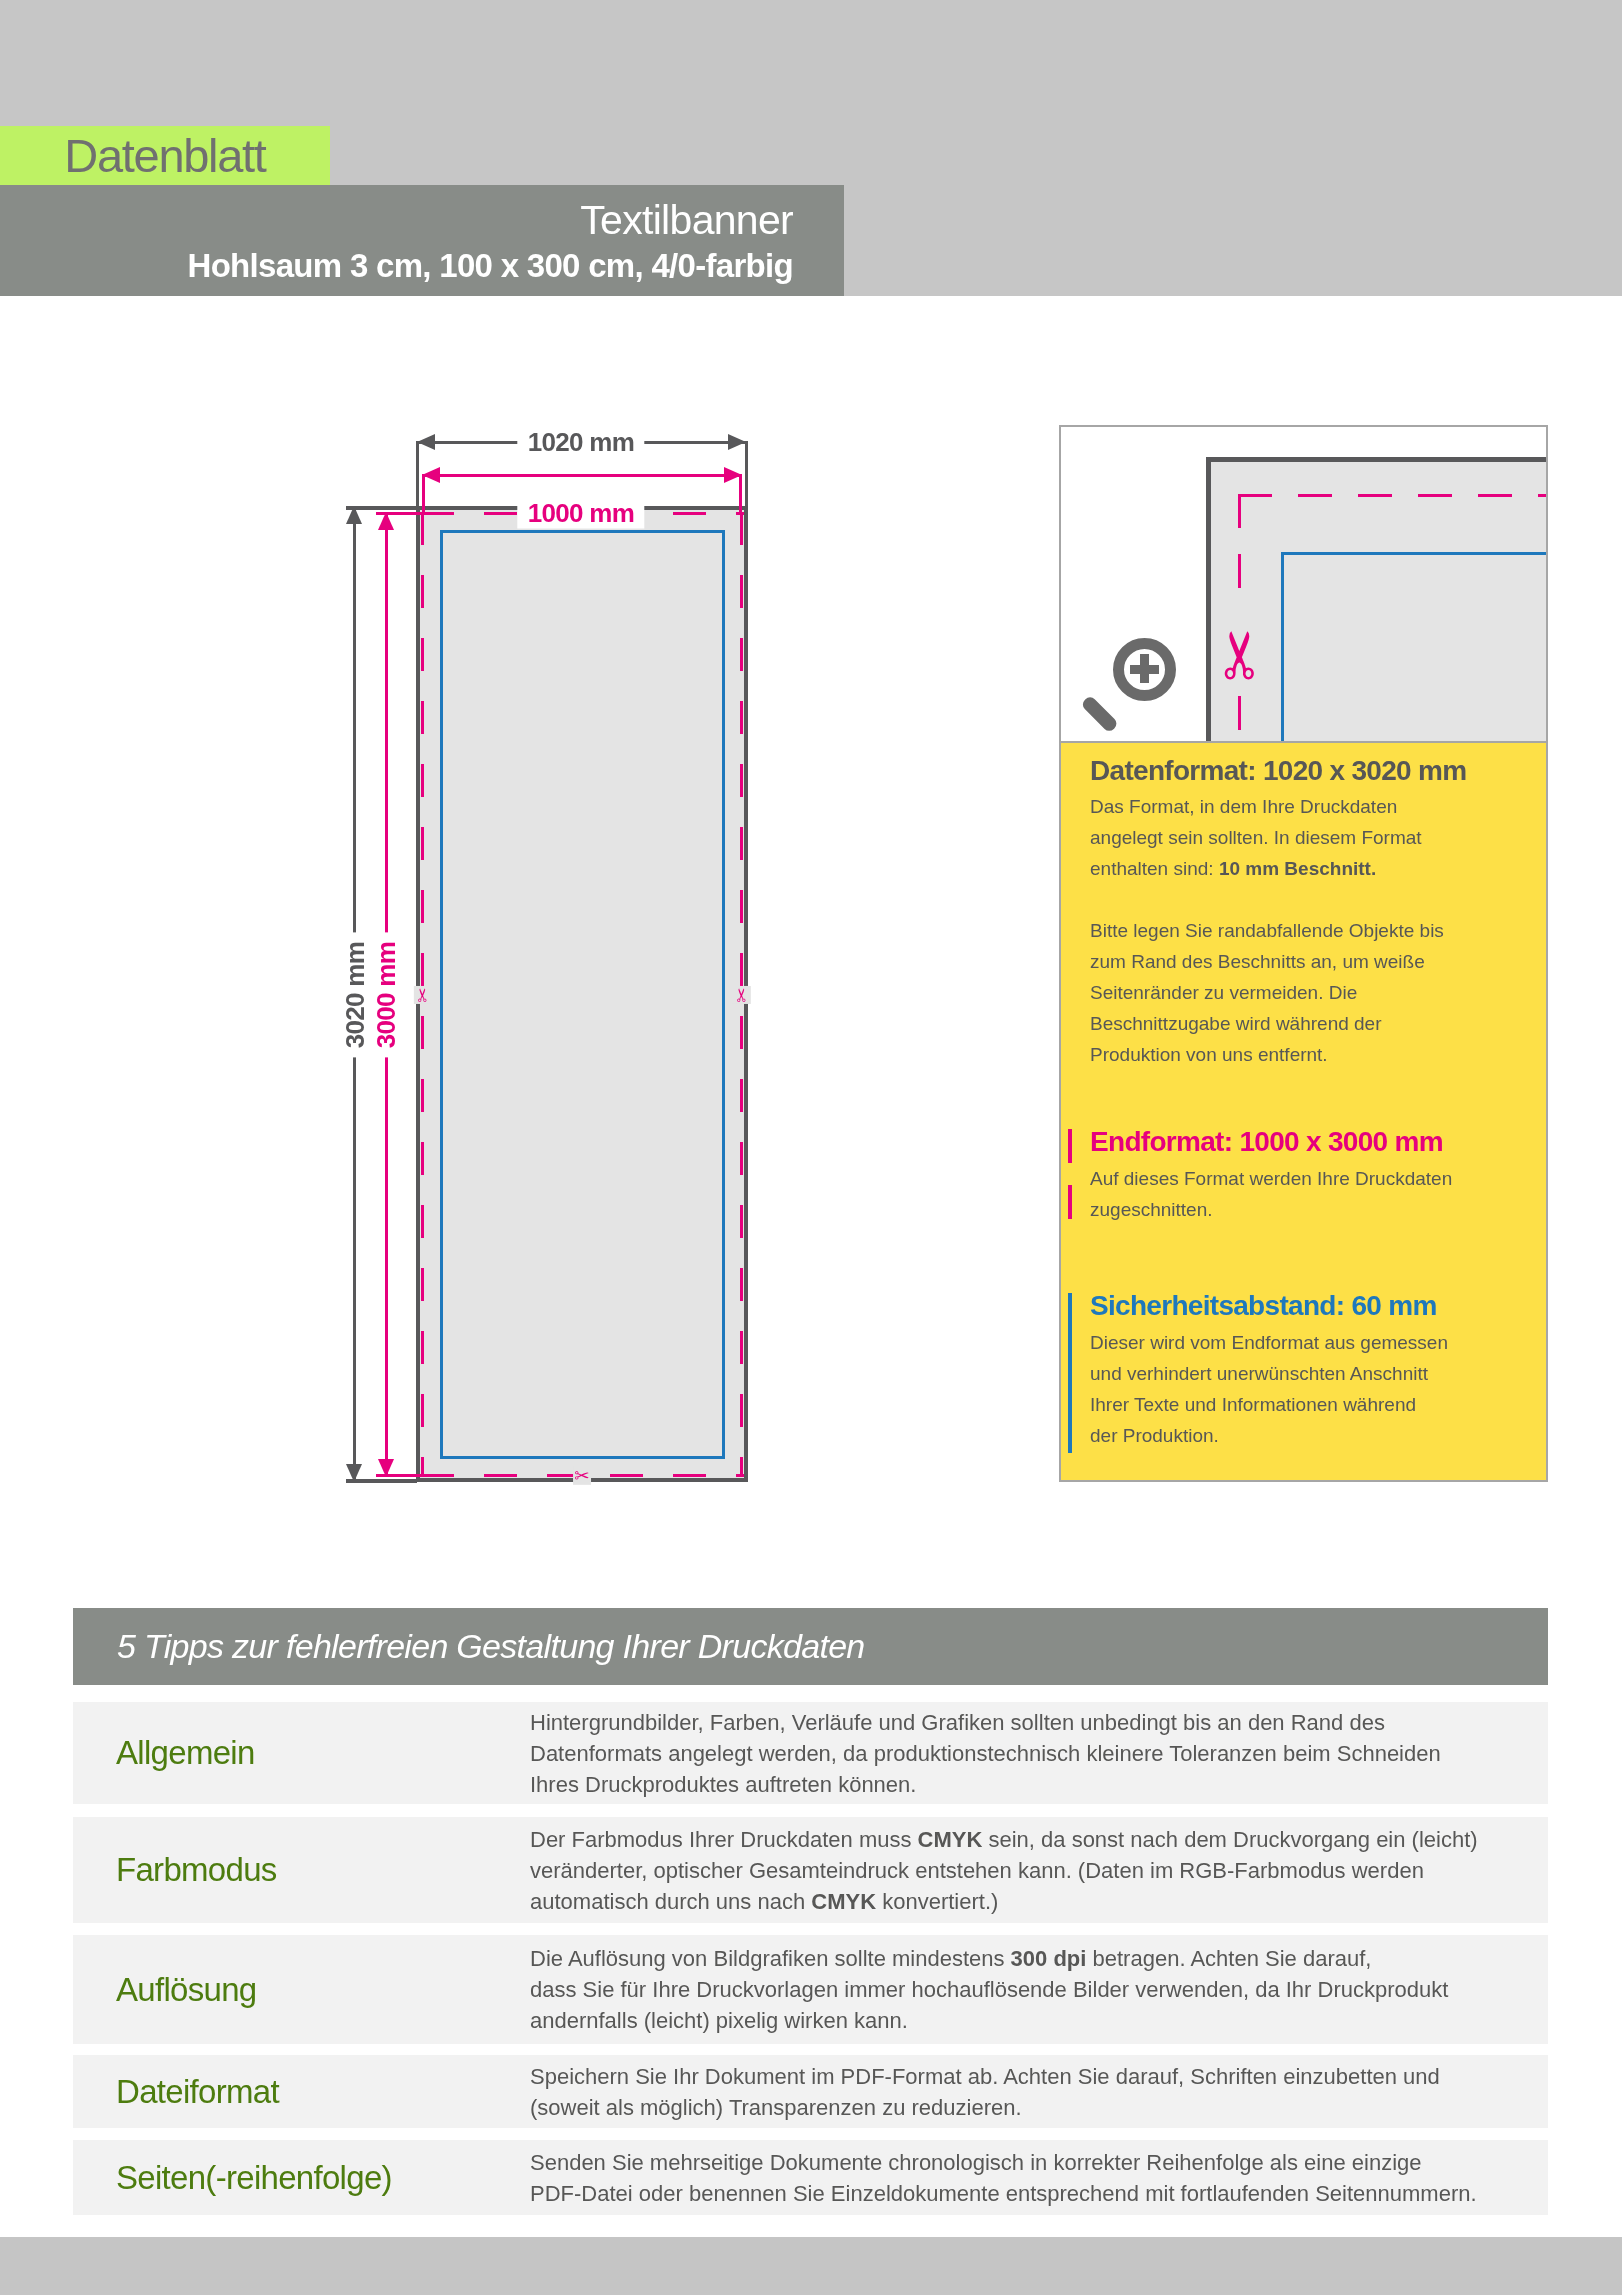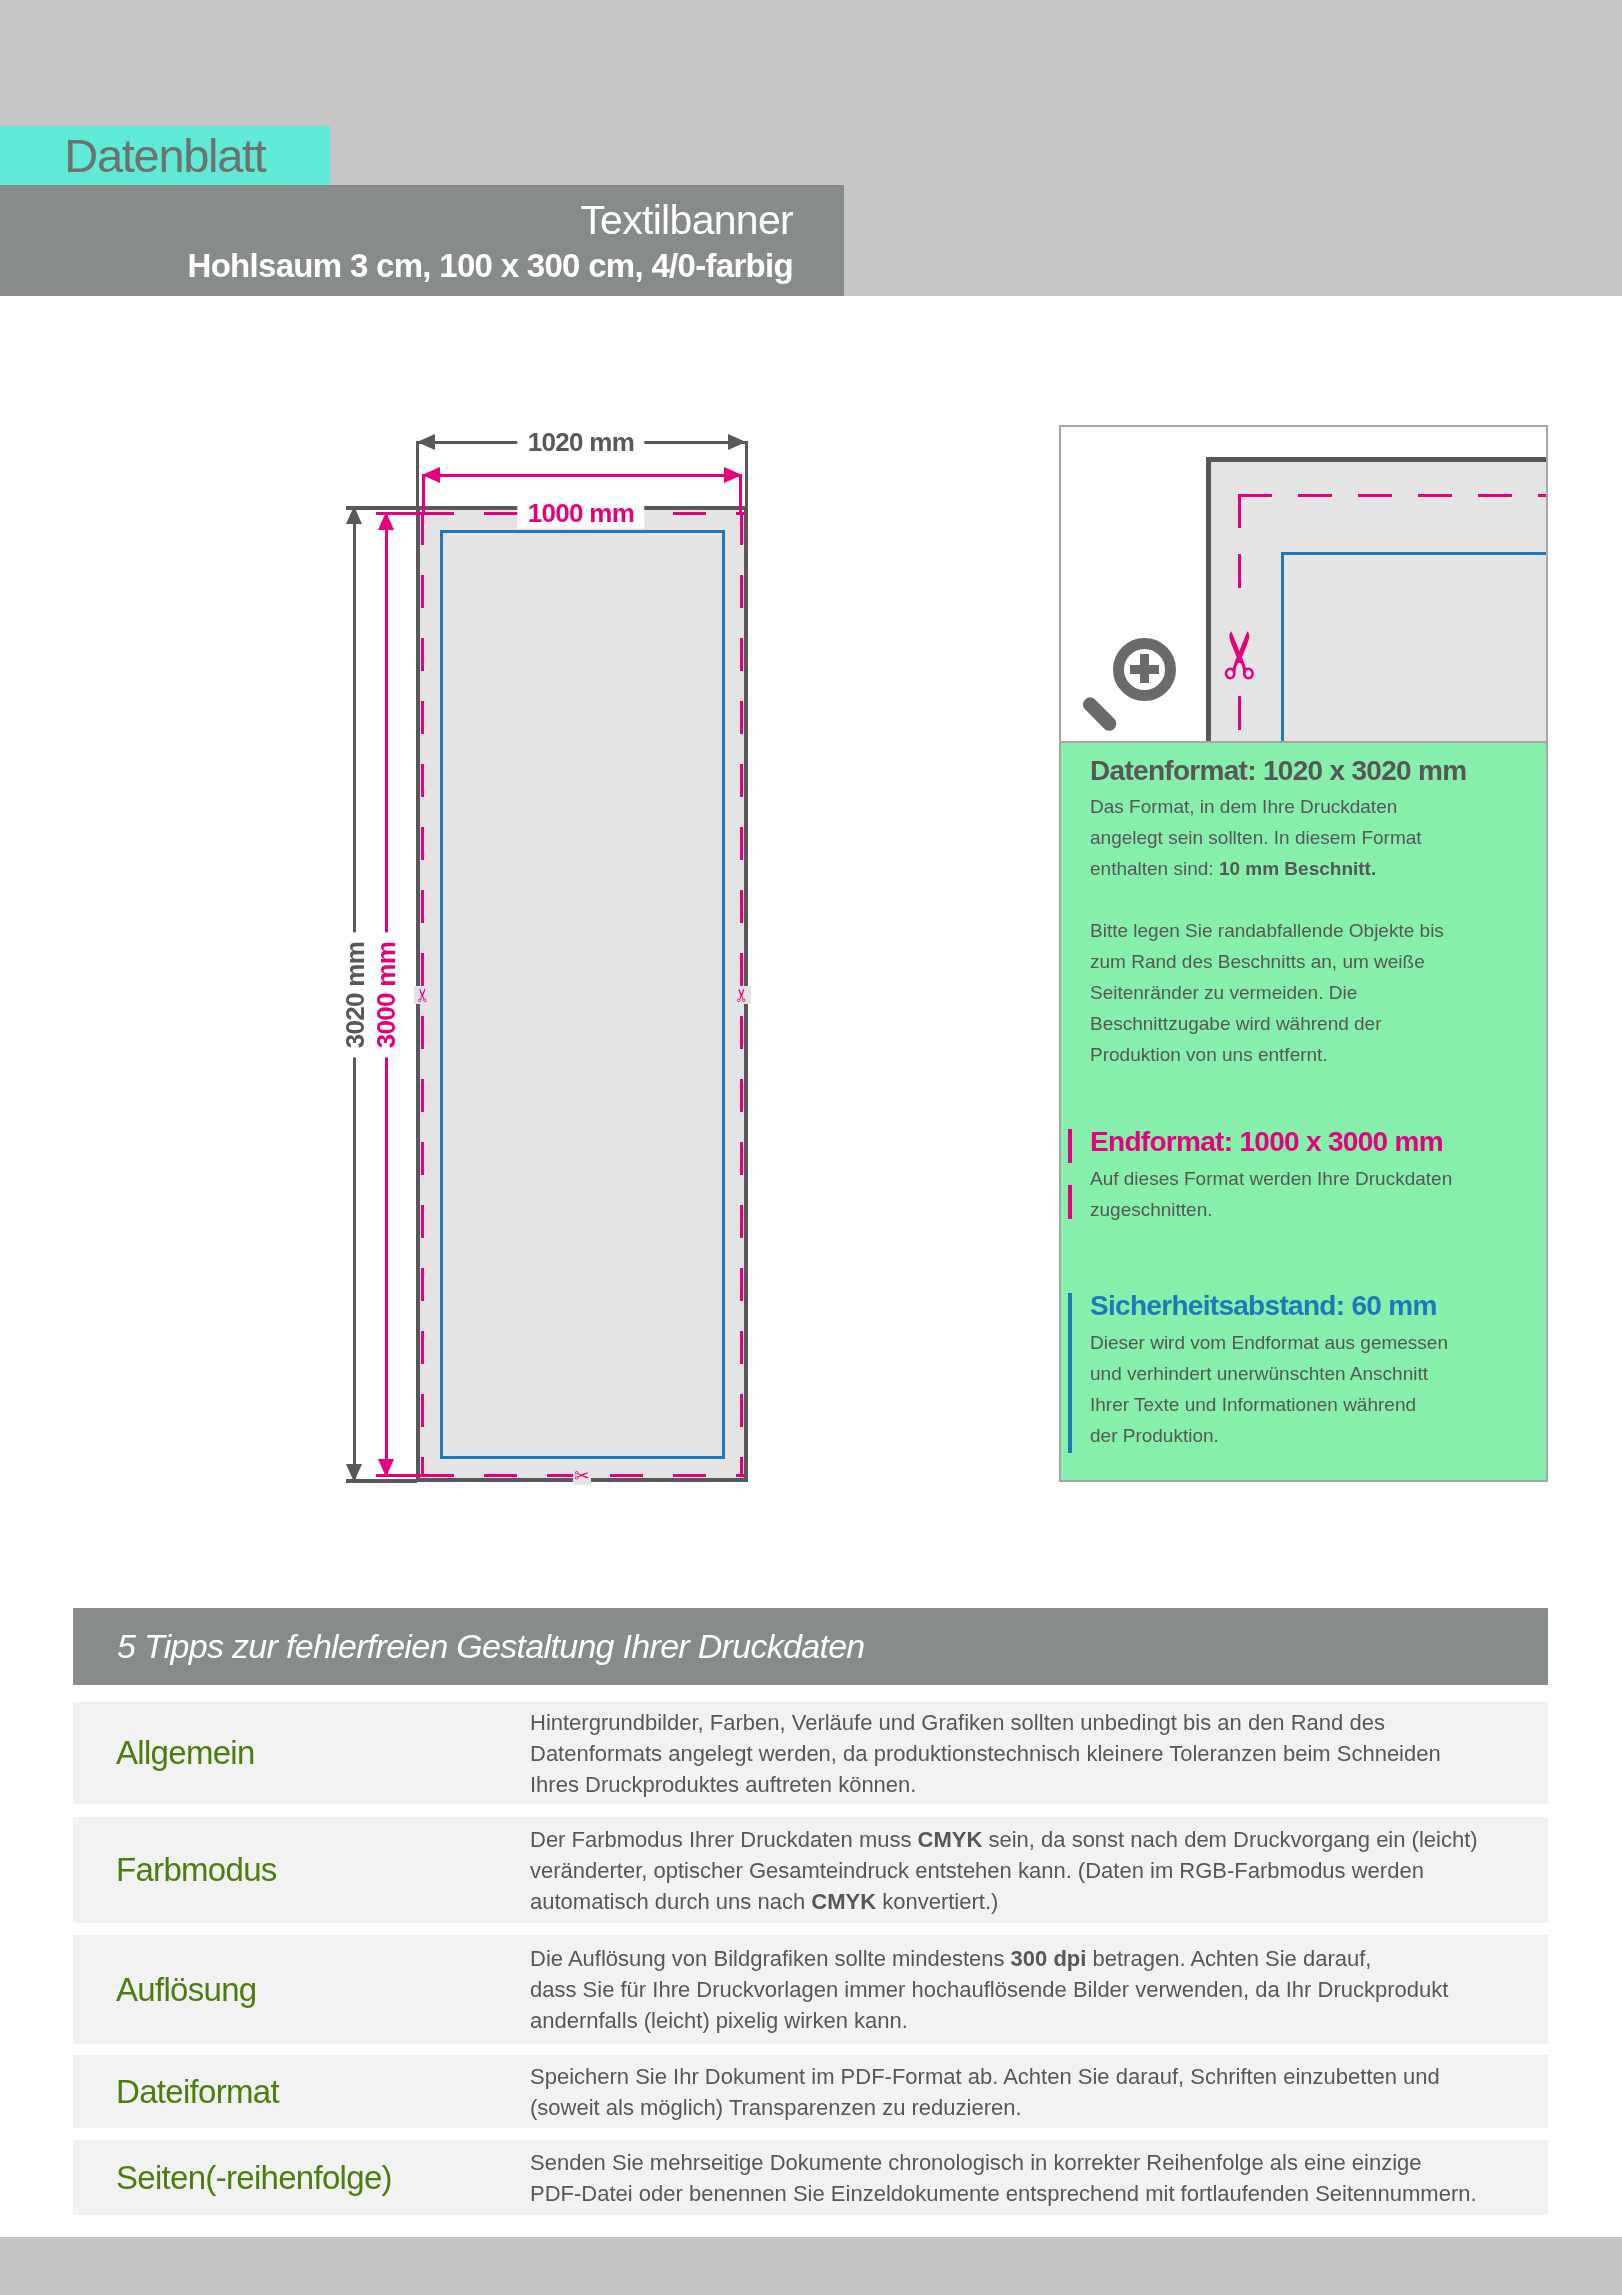--- a/index.html
+++ b/index.html
@@ -4,21 +4,21 @@
 <style>
   html,body{margin:0;padding:0;}
   body{
     width:1623px;height:2295px;position:relative;background:#ffffff;
     font-family:"Liberation Sans",sans-serif;color:#575756;overflow:hidden;
   }
   .abs{position:absolute;}
 
   
   .band-light{left:0;top:0;width:1623px;height:296px;background:#c6c6c6;}
-  .datenblatt-box{left:0;top:126px;width:330px;height:59px;background:#5eead4;
+  .datenblatt-box{left:0;top:126px;width:330px;height:59px;background:#bef264;
     display:flex;align-items:center;justify-content:center;}
   .datenblatt-box span{font-size:47px;color:#707070;letter-spacing:-1.3px;}
   .dark-band{left:0;top:185px;width:844px;height:111px;background:#888c88;
     display:flex;flex-direction:column;justify-content:center;align-items:flex-end;
     padding-right:51px;box-sizing:border-box;}
   .dark-band .t1{font-size:41px;color:#ffffff;line-height:50px;letter-spacing:-0.7px;}
   .dark-band .t2{font-size:33px;color:#ffffff;line-height:41px;letter-spacing:-0.7px;font-weight:bold;}
 
   
   .banner-rect{left:416px;top:506px;width:332px;height:976px;box-sizing:border-box;
@@ -58,21 +58,21 @@
     transform:translate(-50%,-50%) rotate(-90deg);line-height:65px;}
   .mag-ring{position:absolute;left:52px;top:211px;width:63px;height:63px;border-radius:50%;
     border:11px solid #6a6a6a;box-sizing:border-box;}
   .mag-plus-h{position:absolute;left:69px;top:238px;width:29px;height:8.5px;background:#6a6a6a;}
   .mag-plus-v{position:absolute;left:79px;top:227px;width:8.5px;height:29px;background:#6a6a6a;}
   .mag-handle{position:absolute;left:18.3px;top:280px;width:41px;height:14.4px;border-radius:6.5px;
     background:#6a6a6a;transform:rotate(45deg);}
 
   
   .info-panel{left:1059px;top:741px;width:489px;height:741px;box-sizing:border-box;
-    background:#86efac;border:2.6px solid #a6a6a6;padding:10.5px 19.6px 0 29px;}
+    background:#fde047;border:2.6px solid #a6a6a6;padding:10.5px 19.6px 0 29px;}
   .info-panel h3{margin:0;font-size:28px;line-height:34px;color:#575756;letter-spacing:-0.7px;}
   .info-panel h3.mag{color:#e6007e;}
   .info-panel h3.blu{color:#1e78bc;}
   .info-panel p{margin:3.9px 0 0 0;font-size:19px;line-height:31px;color:#575756;white-space:nowrap;}
   .blk{position:relative;}
   .blk-end{margin-top:55px;}
   .blk-sich{margin-top:64px;}
   .bar{position:absolute;left:-22px;top:3.9px;width:3.9px;}
   .bar-end{height:111px;background:repeating-linear-gradient(180deg,#e6007e 0 34px,transparent 34px 56px);}
   .bar-sich{height:160px;background:#1e78bc;}

